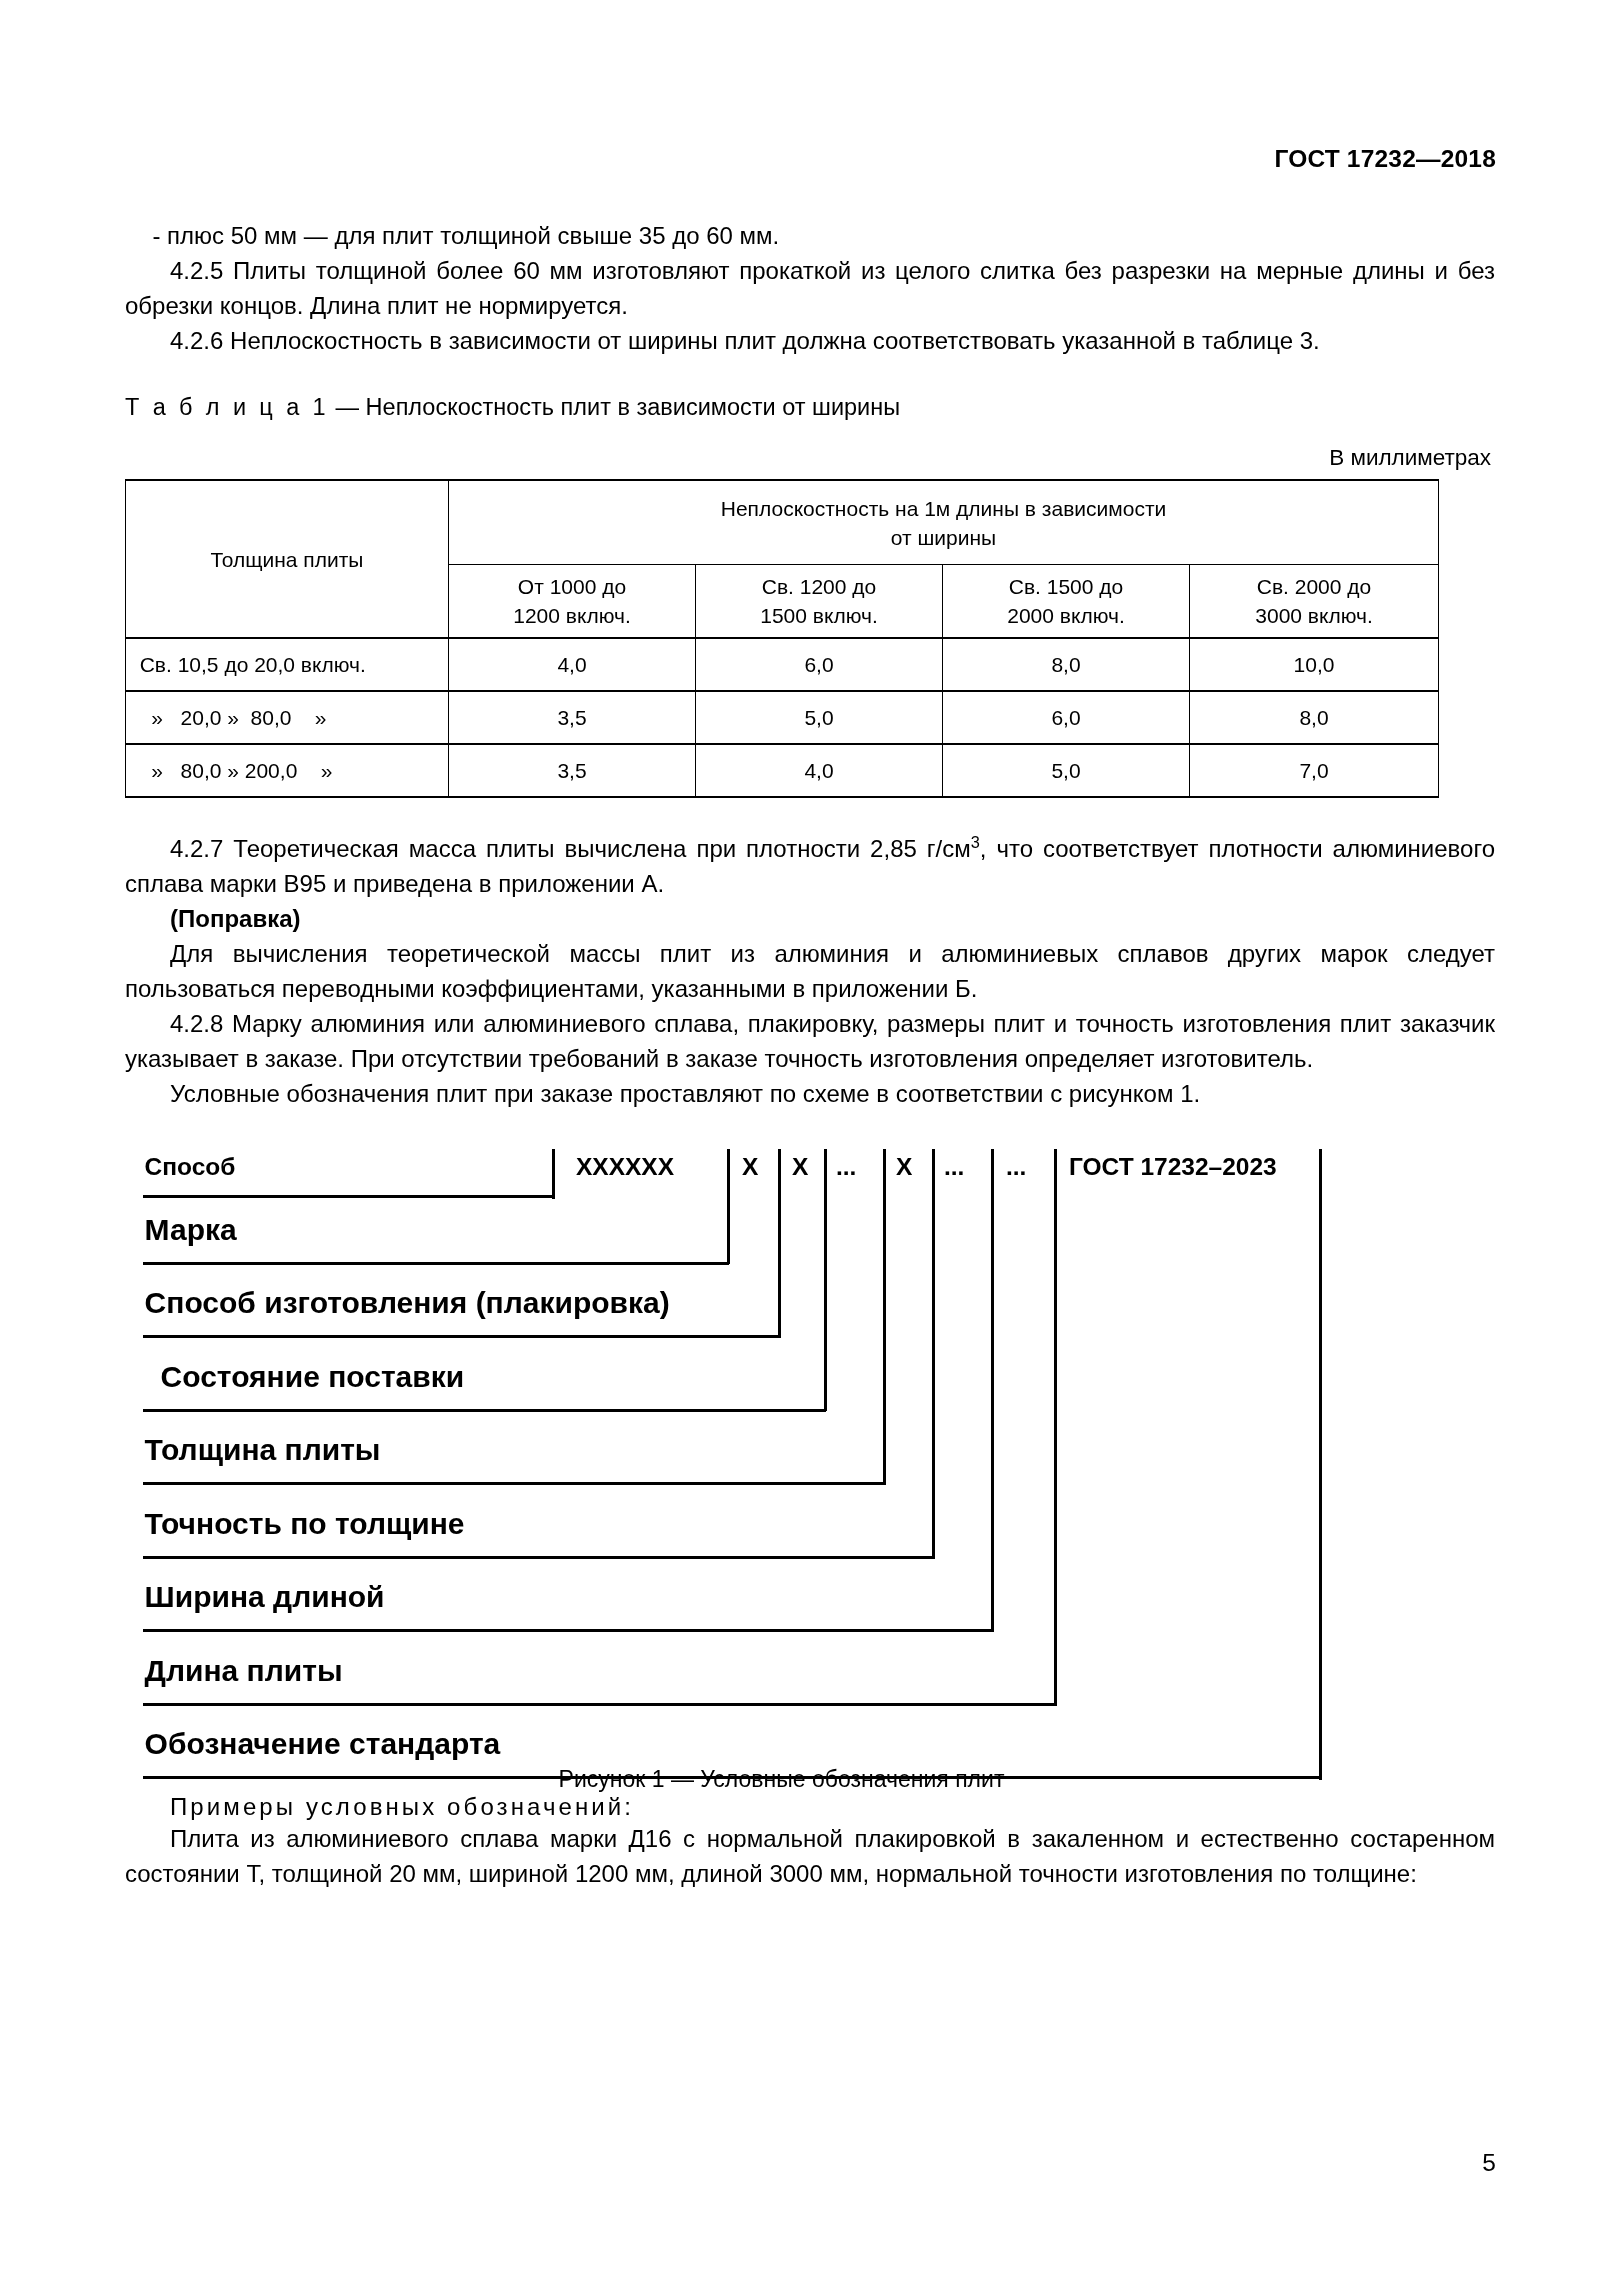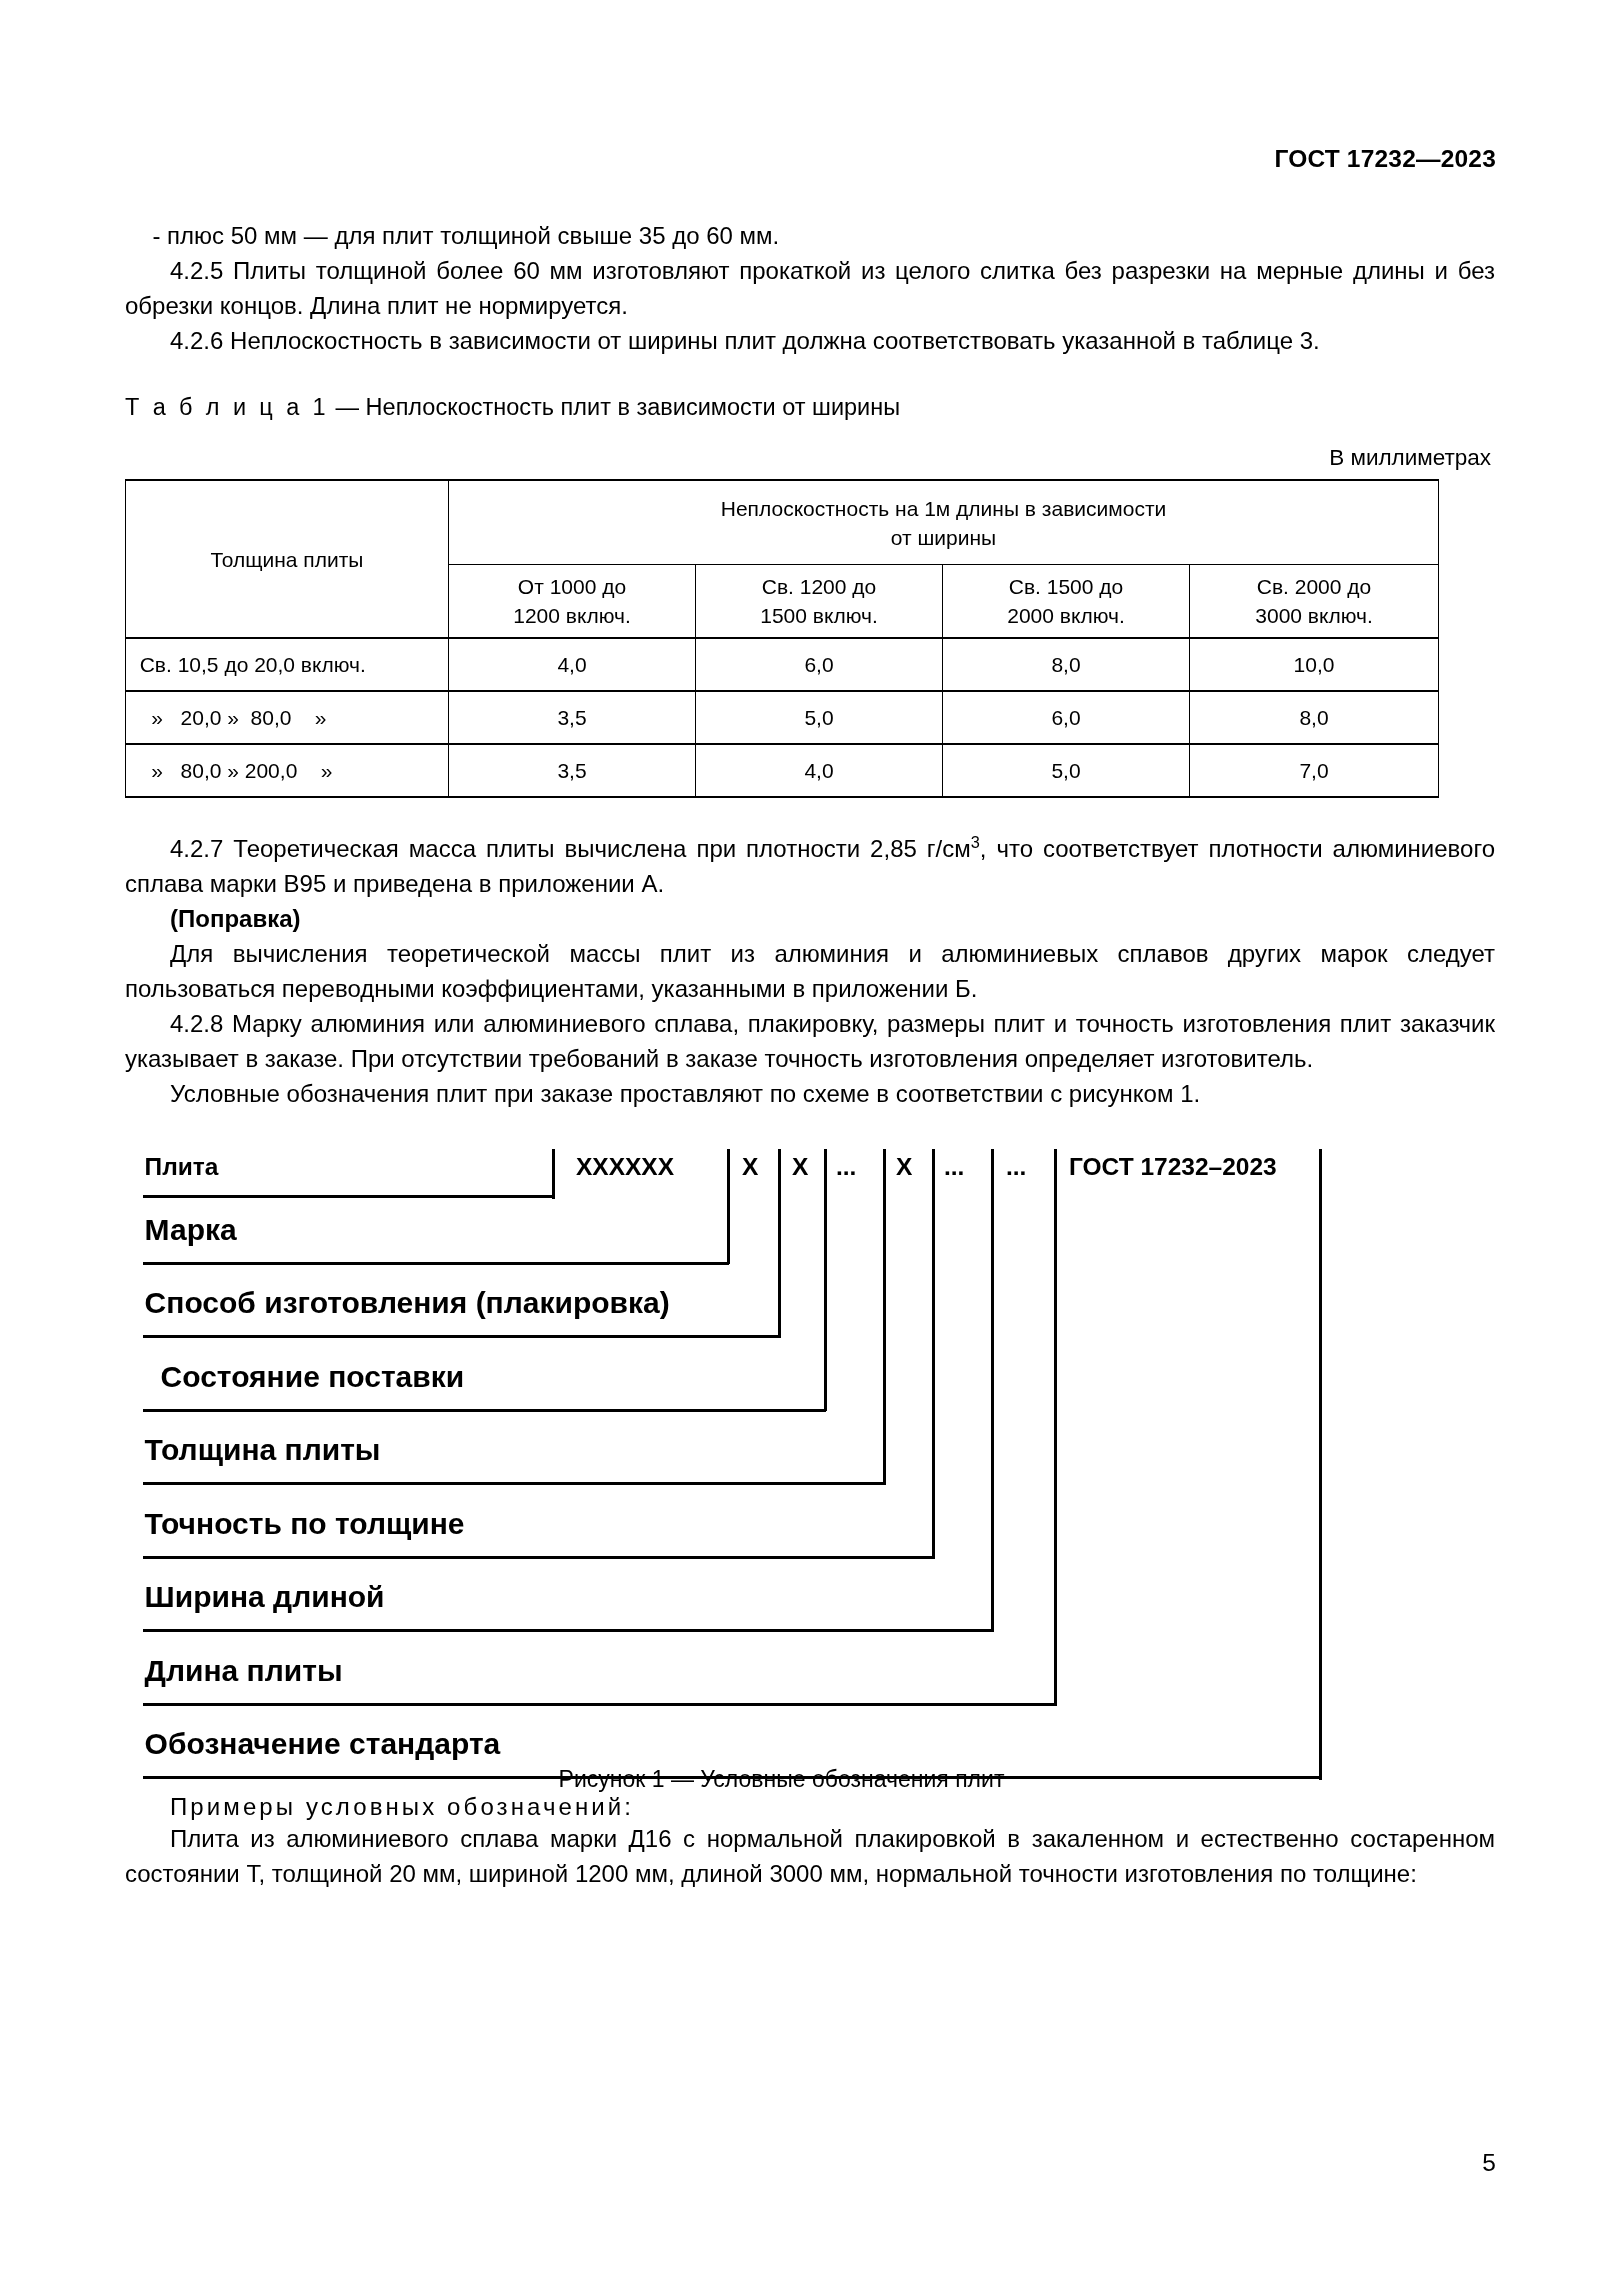--- a/index.html
+++ b/index.html
@@ -146,21 +146,21 @@
     right: 125px;
     bottom: 116px;
     font-size: 24.5px;
   }
 </style>
 </head>
 <body>
 
 <div class="page">
 
-  <div class="doc-header">ГОСТ 17232—2023</div>
+  <div class="doc-header">ГОСТ 17232—2018</div>
 
   <div class="content">
 
     <p class="body-text dash">-  плюс 50 мм — для плит толщиной свыше 35 до 60 мм.</p>
 
     <p class="body-text ind">4.2.5  Плиты толщиной более 60 мм изготовляют прокаткой из целого слитка без разрезки на мерные длины и без обрезки концов. Длина плит не нормируется.</p>
 
 
     <p class="body-text ind">4.2.6  Неплоскостность в зависимости от ширины плит должна соответствовать указанной в таблице 3.</p>
 
@@ -238,21 +238,21 @@
     <p class="body-text ind bold">(Поправка)</p>
 
     <p class="body-text ind">Для вычисления теоретической массы плит из алюминия и алюминиевых сплавов других марок следует пользоваться переводными коэффициентами, указанными в приложении Б.</p>
 
     <p class="body-text ind">4.2.8  Марку алюминия или алюминиевого сплава, плакировку, размеры плит и точность изготовления плит заказчик указывает в заказе. При отсутствии требований в заказе точность изготовления определяет изготовитель.</p>
 
     <p class="body-text ind">Условные обозначения плит при заказе проставляют по схеме в соответствии с рисунком 1.</p>
 
     <div class="figure">
 
-      <div class="code" style="left:19.6px;  top:0px;">Плита</div>
+      <div class="code" style="left:19.6px;  top:0px;">Способ</div>
       <div class="code" style="left:451px; top:0px;">XXXXXX</div>
       <div class="code" style="left:617px; top:0px;">X</div>
       <div class="code" style="left:667px; top:0px;">X</div>
       <div class="code" style="left:711px; top:0px;">...</div>
       <div class="code" style="left:771px; top:0px;">X</div>
       <div class="code" style="left:819px; top:0px;">...</div>
       <div class="code" style="left:881px; top:0px;">...</div>
       <div class="code" style="left:944px; top:0px;">ГОСТ 17232–2023</div>
 
       <div class="vline" style="left:602px; top:-5.9px;  height:41px;"></div>

